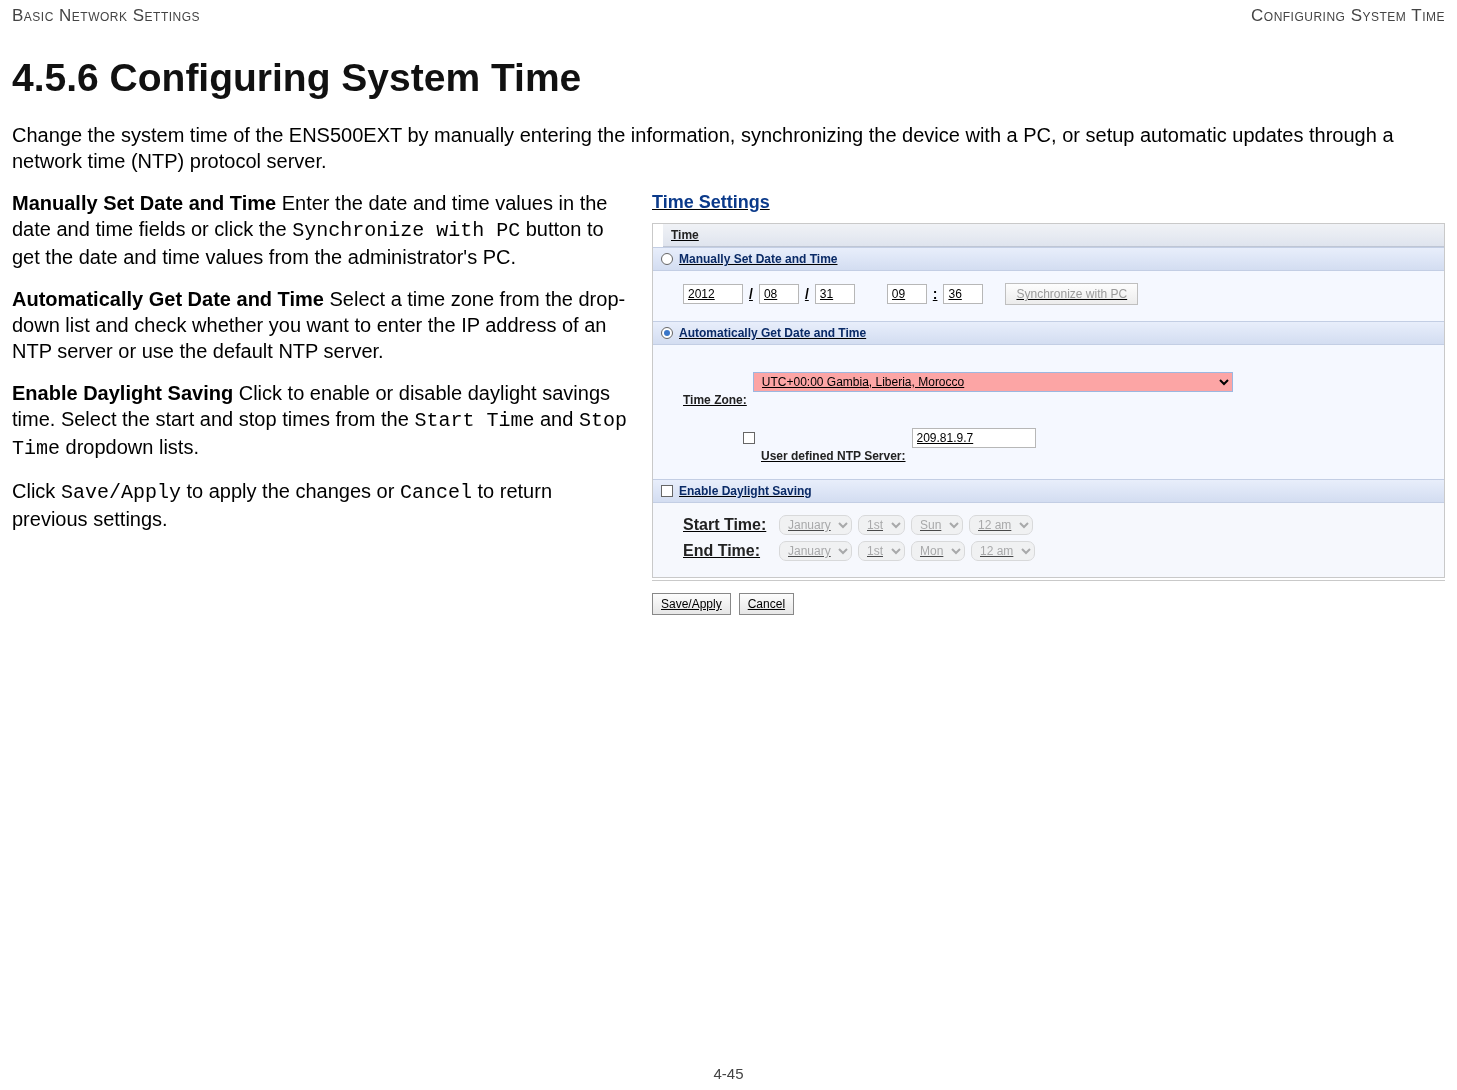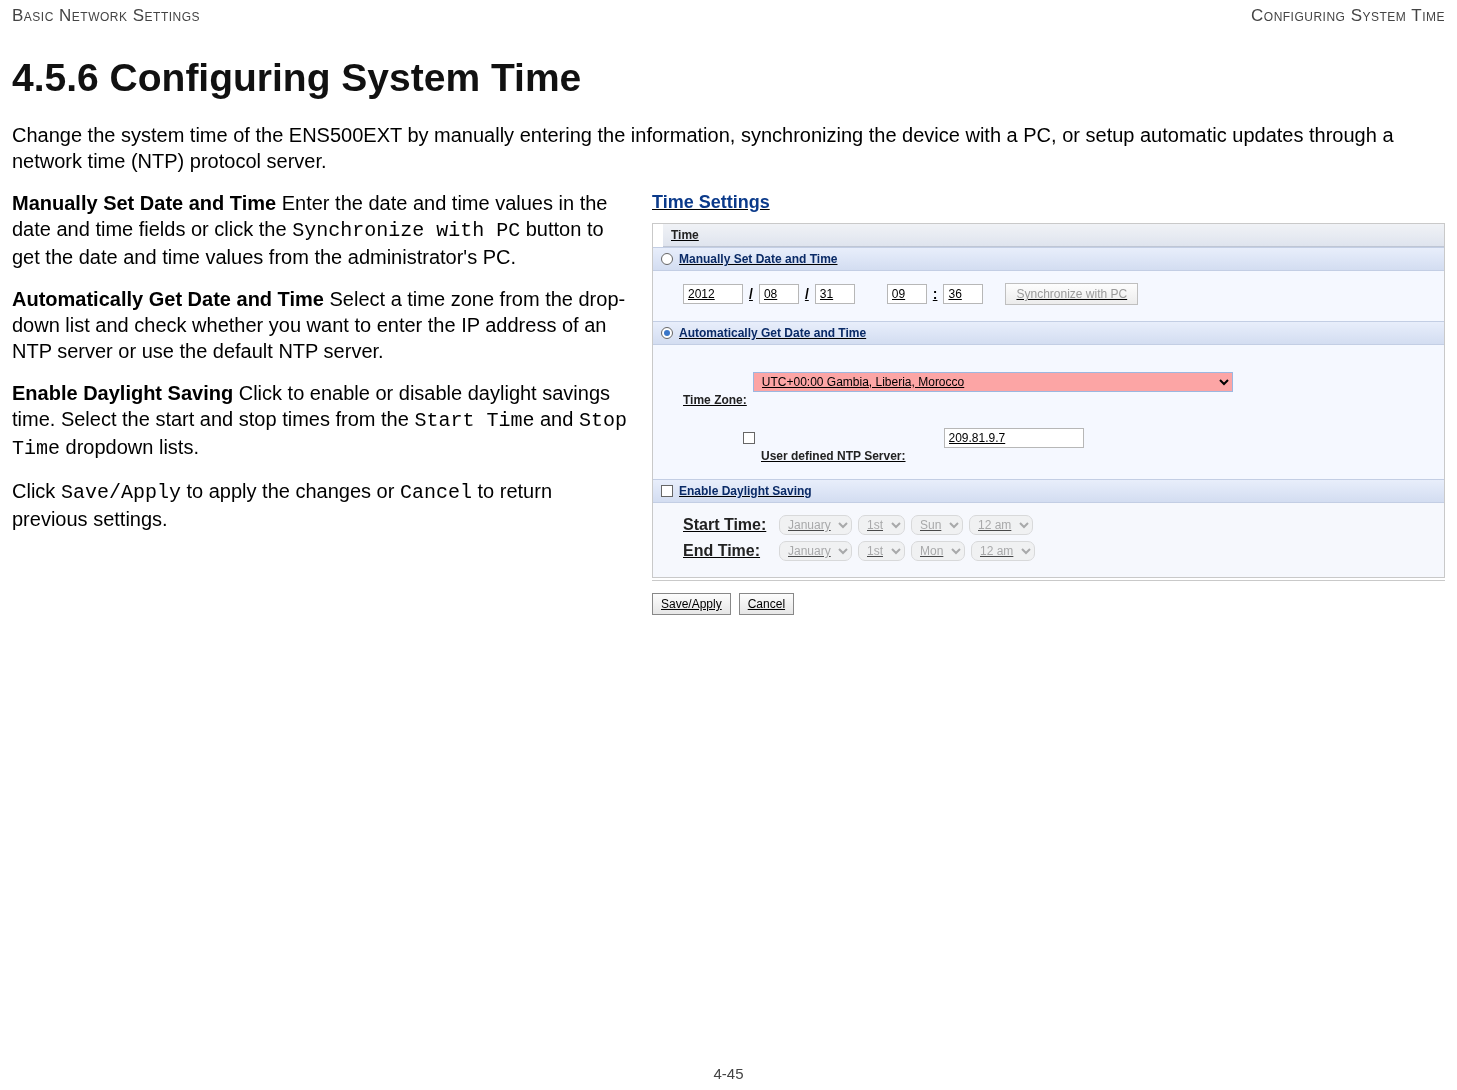--- a/index.html
+++ b/index.html
@@ -81,21 +81,21 @@
   .row { display: flex; align-items: center; gap: 6px; margin: 6px 0; }
   .txt {
     border: 1px solid #b7b7b7;
     background: #fff;
     font-size: 12px;
     padding: 2px 4px;
     height: 20px;
   }
   .txt.w60 { width: 60px; }
   .txt.w40 { width: 40px; }
-  .txt.w140 { width: 140px; margin-left: 32px; }
+  .txt.w140 { width: 124px; }
   .btn-dis {
     border: 1px solid #bfbfbf;
     background: linear-gradient(#fdfdfd,#ececec);
     color: #9a9a9a;
     font-size: 12px;
     padding: 2px 10px;
     height: 22px;
   }
   .sel {
     border: 1px solid #9cb7e0;

